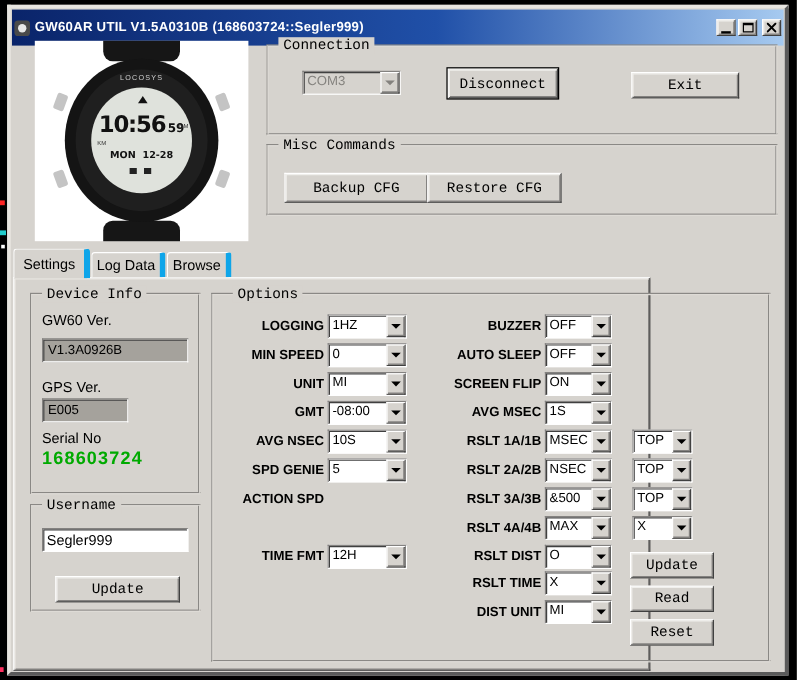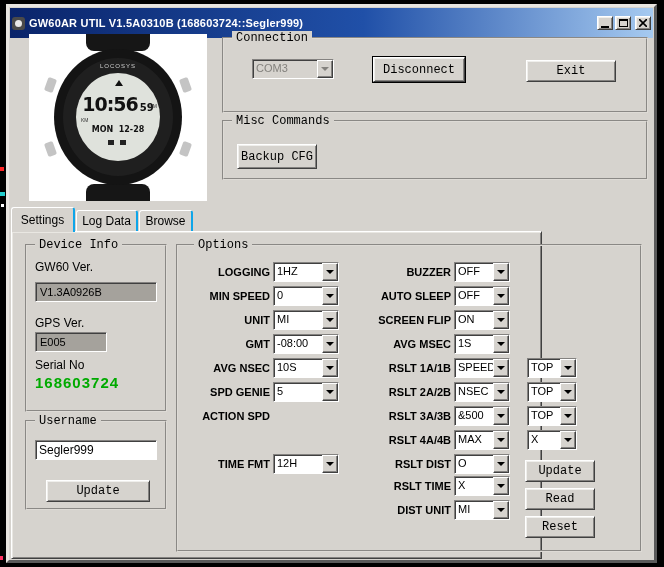--- a/index.html
+++ b/index.html
@@ -58,21 +58,21 @@
                  display:flex; align-items:center; justify-content:center; }
   .arr { width:0; height:0; border-left:4px solid transparent;
          border-right:4px solid transparent; border-top:4px solid #000; }
   .combo.disabled { background:#d6d3ce; }
   .combo.disabled .val { color:#84827e; }
   .combo.disabled .arr { border-top-color:#84827e; }
   .selhl { background:#0a246a; color:#fff; padding:0 1px; }
 
   
   .tab { position:absolute; background:#d6d3ce; z-index:3;
-         border-top:1px solid #fff; border-left:1px solid #fff; border-right:2px solid #0ea5e9;
+         border-top:1px solid #fff; border-left:1px solid #fff; border-right:5px solid #0ea5e9;
          border-radius:3px 3px 0 0; font:12px "Liberation Sans", sans-serif;
          display:flex; align-items:center; justify-content:center; }
   .tab.active { z-index:6; font-weight:normal; }
   .panel { position:absolute; background:#d6d3ce; z-index:1;
            border-top:1px solid #fff; border-left:1px solid #fff;
            border-right:1px solid #404040; border-bottom:1px solid #404040;
            box-shadow:inset 1px 1px 0 #e9e7e2, inset -1px -1px 0 #848280; }
 
   
   .lbl12 { position:absolute; font-size:12px; color:#000; white-space:nowrap; }
@@ -183,22 +183,25 @@
     <div class="btn default" style="left:149px;top:18px;width:92px;height:25px">
       <span>Disconnect</span>
     </div>
     <div class="btn" style="left:302px;top:21px;width:90px;height:22px">
       <span>Exit</span>
     </div>
   </div>
 
   <div class="gbox" style="left:213px;top:113px;width:426px;height:60px">
     <span class="gcap">Misc Commands</span>
-    <div class="btn" style="left:13px;top:22px;width:80px;height:25px">
+    <div class="btn" style="left:13px;top:22px;width:120px;height:25px">
       <span>Backup CFG</span>
+    </div>
+    <div class="btn" style="left:132px;top:22px;width:112px;height:25px">
+      <span>Restore CFG</span>
     </div>
   </div>
 
   <div class="tab active" style="left:2px;top:200px;width:64px;height:25px">
     <span>Settings</span>
   </div>
   <div class="tab" style="left:67px;top:203px;width:62px;height:21px">
     <span>Log Data</span>
   </div>
   <div class="tab" style="left:130px;top:203px;width:54px;height:21px">
@@ -327,21 +330,21 @@
         <div class="combo" style="left:276px;width:56px">
           <span class="val">1S</span>
           <span class="drop">
               <i class="arr"></i>
             </span>
         </div>
       </div>
       <div class="orow" style="top:112px">
         <span class="olab r">RSLT 1A/1B</span>
         <div class="combo" style="left:276px;width:56px">
-          <span class="val">SPEED</span>
+          <span class="val">MSEC</span>
           <span class="drop">
               <i class="arr"></i>
             </span>
         </div>
         <div class="combo" style="left:349px;width:50px">
           <span class="val">TOP</span>
           <span class="drop">
               <i class="arr"></i>
             </span>
         </div>

